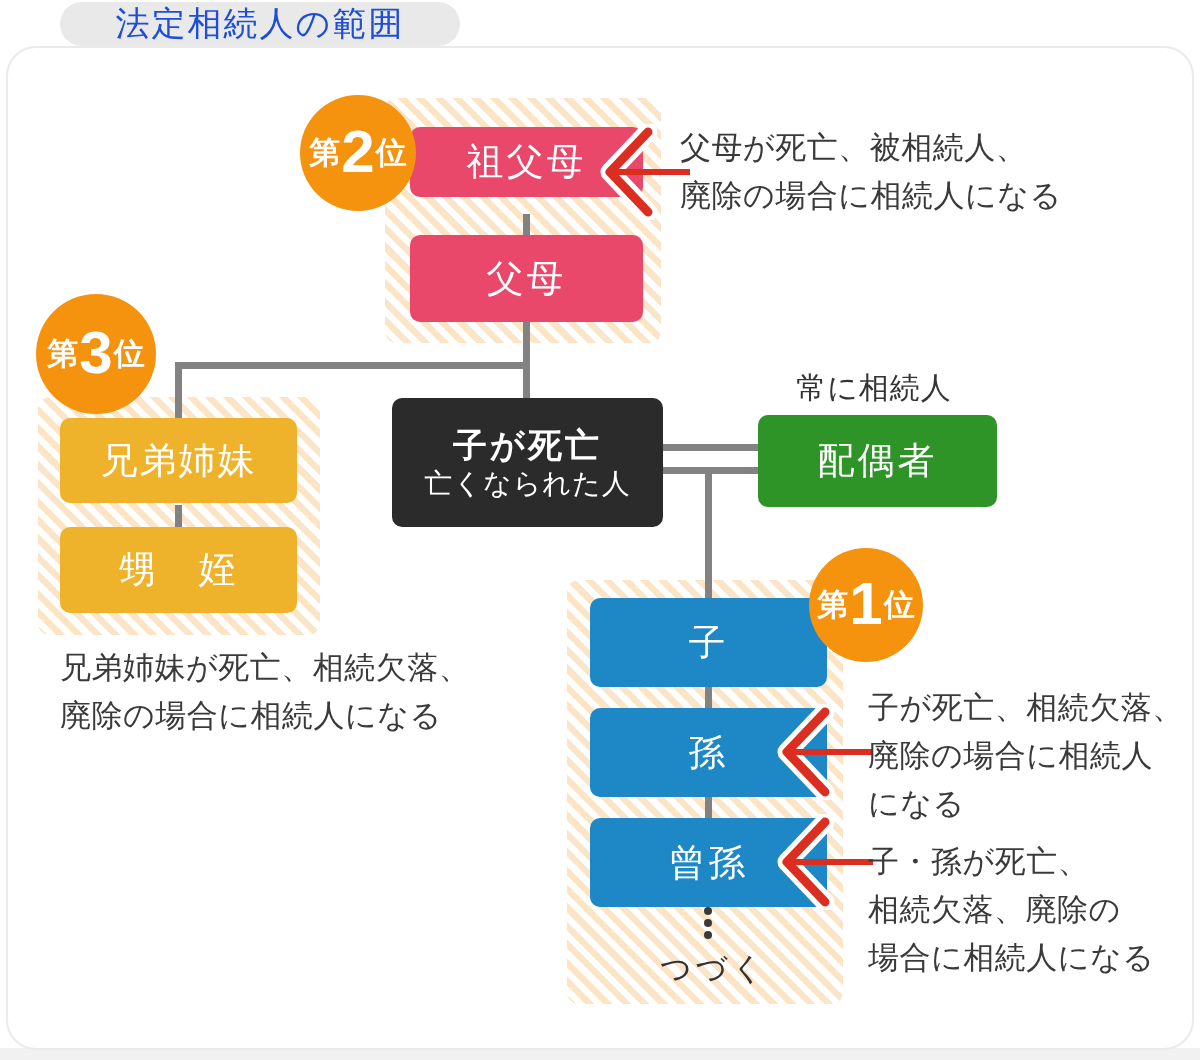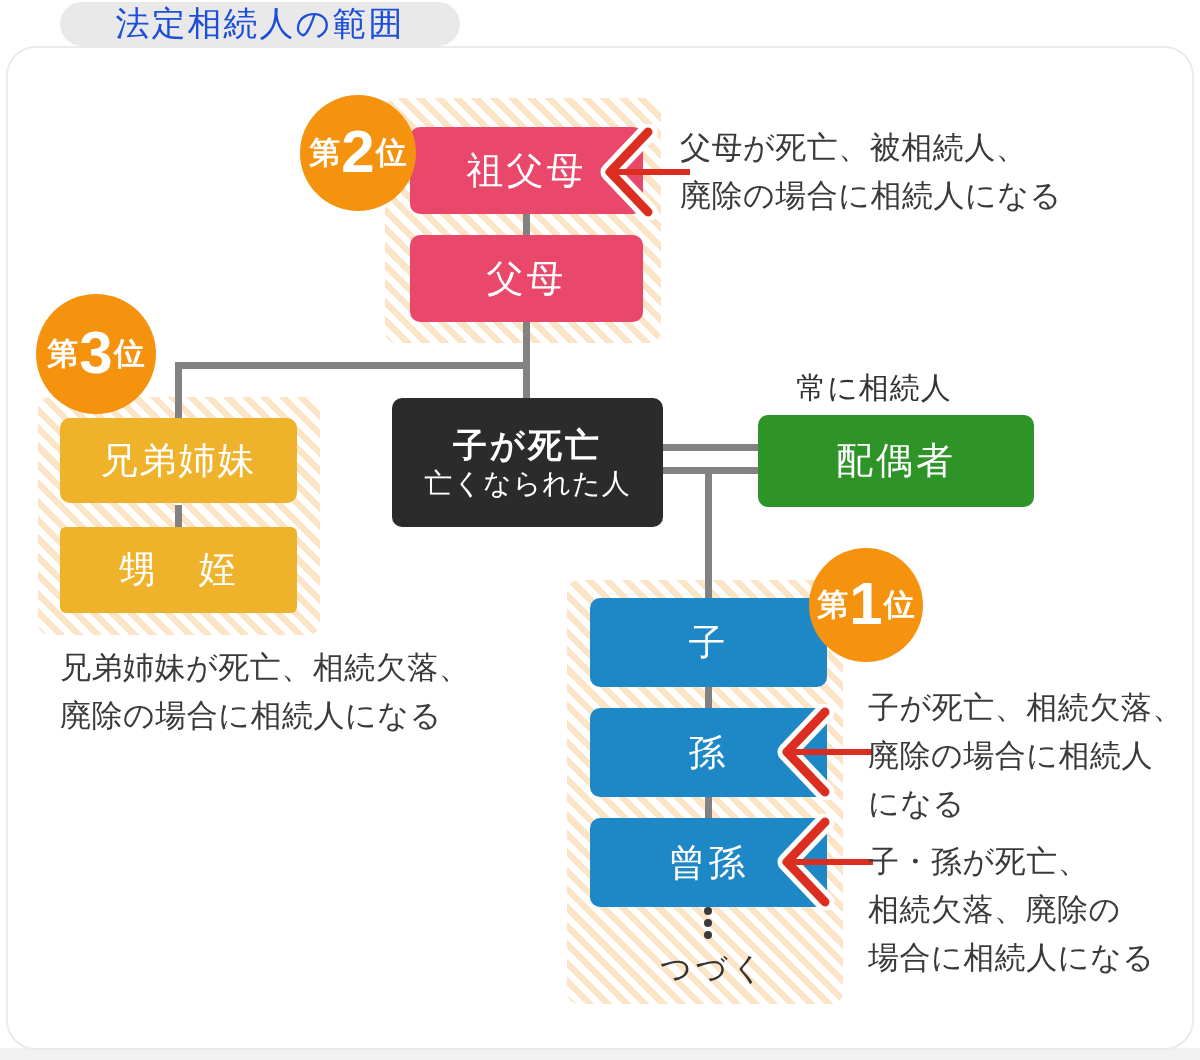--- a/index.html
+++ b/index.html
@@ -86,41 +86,41 @@
   <div class="gline" style="left:523px;top:322px;width:7px;height:77px;"></div>
   <div class="gline" style="left:175px;top:362px;width:355px;height:7px;"></div>
   <div class="gline" style="left:175px;top:362px;width:7px;height:57px;"></div>
   <div class="gline" style="left:175px;top:505px;width:7px;height:23px;"></div>
   <div class="gline" style="left:663px;top:444px;width:95px;height:7px;"></div>
   <div class="gline" style="left:663px;top:467px;width:95px;height:7px;"></div>
   <div class="gline" style="left:705px;top:474px;width:7px;height:125px;"></div>
   <div class="gline" style="left:705px;top:687px;width:7px;height:22px;"></div>
   <div class="gline" style="left:705px;top:797px;width:7px;height:22px;"></div>
 
-  <div class="node node-pink" style="left:410px;top:127px;width:233px;height:87px;">
+  <div class="node node-pink" style="left:410px;top:127px;width:233px;height:70px;">
     <span>祖父母</span>
   </div>
   <div class="node node-pink" style="left:410px;top:235px;width:233px;height:87px;">
     <span>父母</span>
   </div>
 
   <div class="node node-black" style="left:392px;top:398px;width:271px;height:129px;">
     <span class="main">子が死亡</span>
     <span class="sub">亡くなられた人</span>
   </div>
 
   <div class="note spouse-note">常に相続人</div>
-  <div class="node node-green" style="left:758px;top:415px;width:276px;height:92px;">
+  <div class="node node-green" style="left:758px;top:415px;width:239px;height:92px;">
     <span>配偶者</span>
   </div>
 
   <div class="node node-yellow" style="left:60px;top:418px;width:237px;height:85px;letter-spacing:2px;">
     <span>兄弟姉妹</span>
   </div>
-  <div class="node node-yellow" style="left:60px;top:527px;width:237px;height:86px;border-radius:6px;">
+  <div class="node node-yellow" style="left:60px;top:527px;width:237px;height:86px;">
     <span>甥　姪</span>
   </div>
 
   <div class="node node-blue" style="left:590px;top:598px;width:237px;height:89px;">
     <span>子</span>
   </div>
   <div class="node node-blue" style="left:590px;top:708px;width:237px;height:89px;">
     <span>孫</span>
   </div>
   <div class="node node-blue" style="left:590px;top:818px;width:237px;height:89px;">

